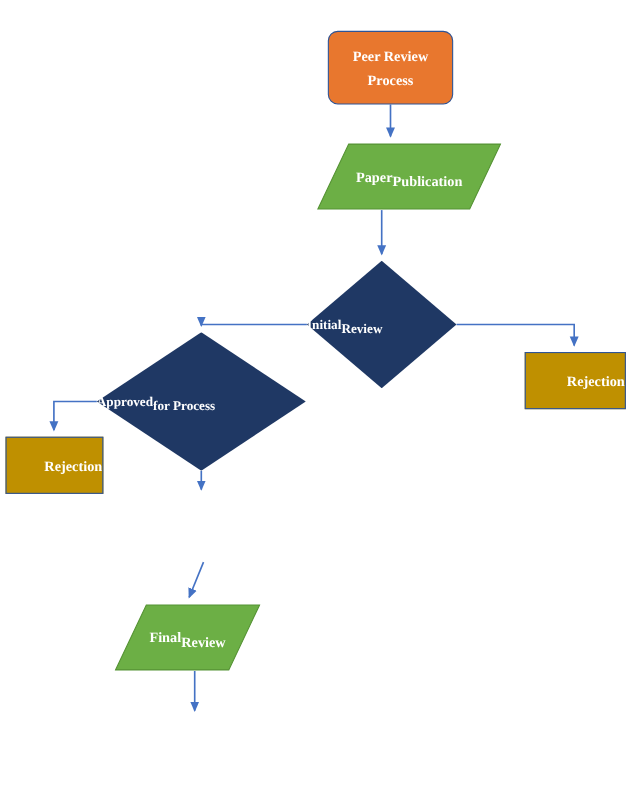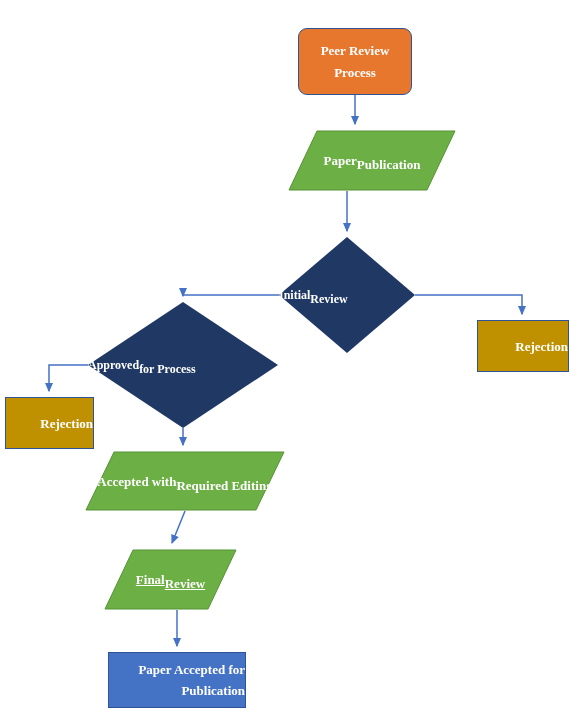--- a/index.html
+++ b/index.html
@@ -168,38 +168,25 @@
     <span class="diamond-text">
       <span class="line">Approved</span>
       <span class="line">for Process</span>
     </span>
   </div>
 
   <div class="node shape-rect" style="left:5px; top:397px; width:89px; height:52px; background:#BF9000; font-size:13px;">
     <span class="line">Rejection</span>
   </div>
 
-  <div class="node shape-parallelogram" style="left:85px; top:451px; width:200px; height:60px; font-size:13px;">
-    <svg class="pgram-fill" viewBox="0 0 200 60" preserveAspectRatio="none">
-      <polygon points="29,1 199,1 171,59 1,59" fill="#6CAF45" stroke="#559334" stroke-width="1"></polygon>
-    </svg>
-    <span class="pgram-text">
-      <span class="line">Accepted with</span>
-      <span class="line">Required Editing</span>
-    </span>
-  </div>
 
-  <div class="node shape-parallelogram" style="left:104px; top:549px; width:133px; height:61px; font-size:13px;text-decoration:underline;">
+  <div class="node shape-parallelogram" style="left:104px; top:549px; width:133px; height:61px; font-size:13px;">
     <svg class="pgram-fill" viewBox="0 0 133 61" preserveAspectRatio="none">
       <polygon points="29,1 132,1 104,60 1,60" fill="#6CAF45" stroke="#559334" stroke-width="1"></polygon>
     </svg>
     <span class="pgram-text">
       <span class="line">Final</span>
       <span class="line">Review</span>
     </span>
   </div>
 
-  <div class="node shape-rect" style="left:108px; top:652px; width:138px; height:56px; background:#4472C4; font-size:13px;">
-    <span class="line">Paper Accepted for</span>
-    <span class="line">Publication</span>
-  </div>
 
 </div>
 
 </body></html>

